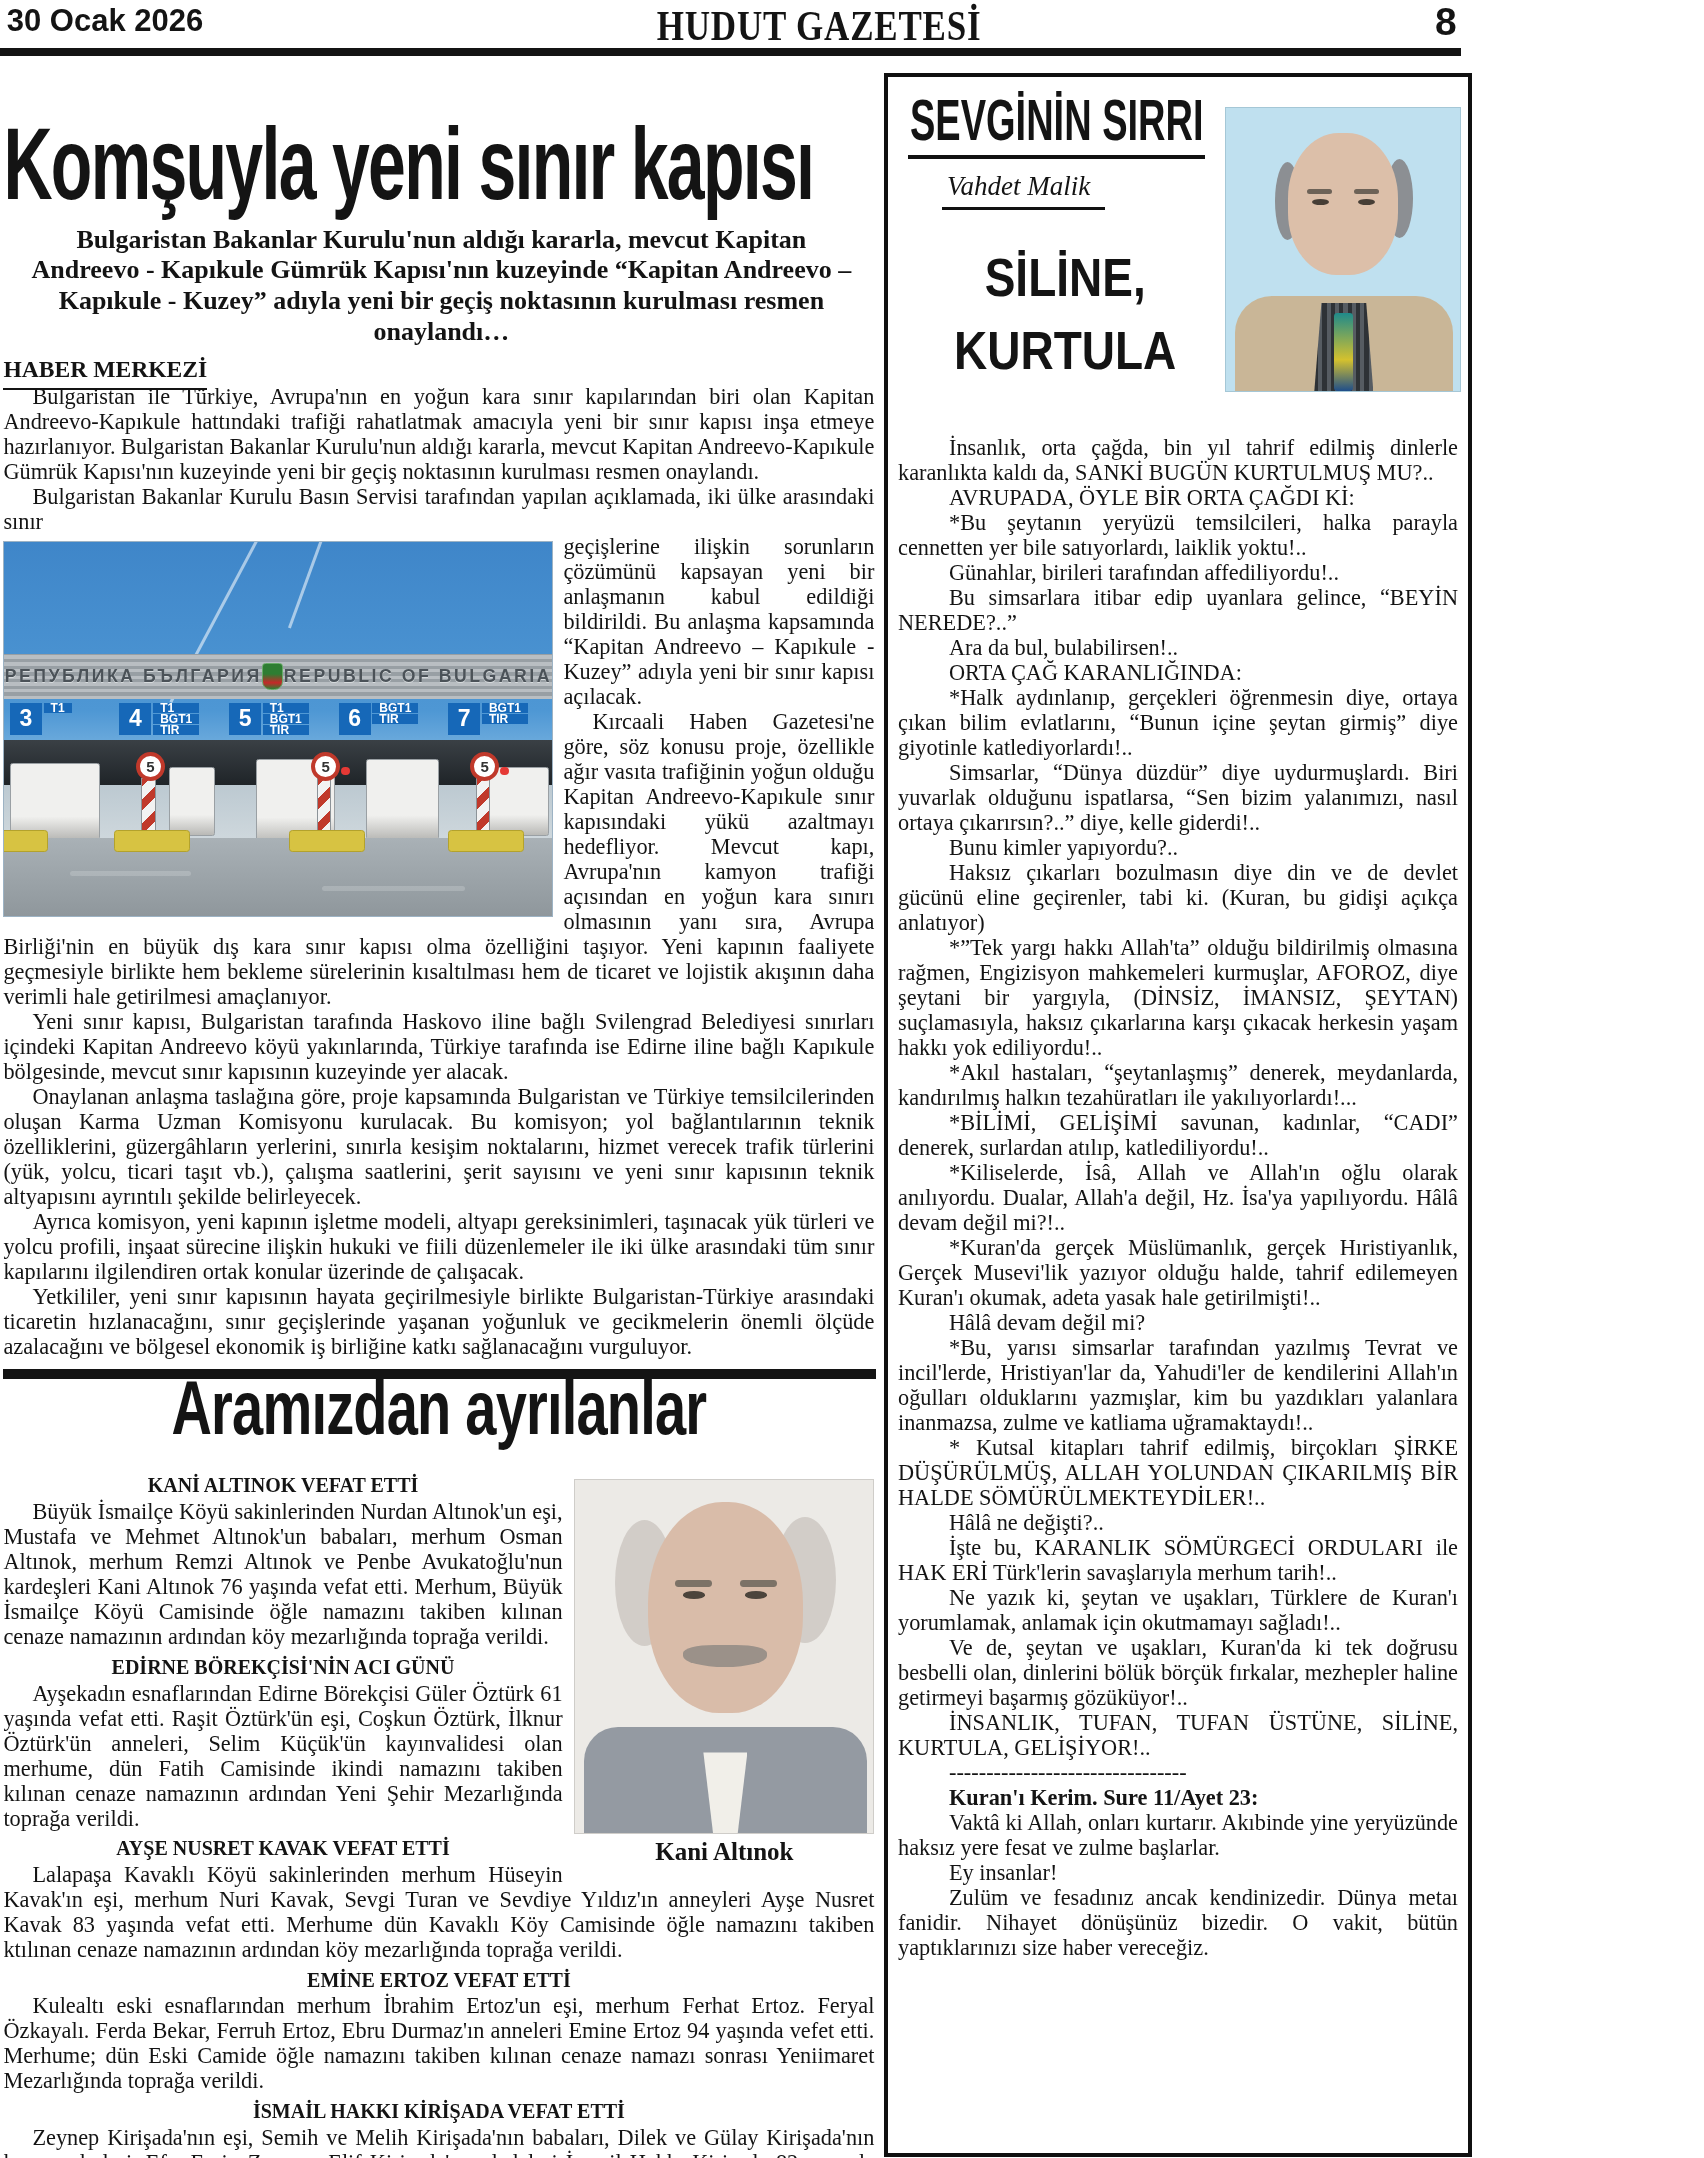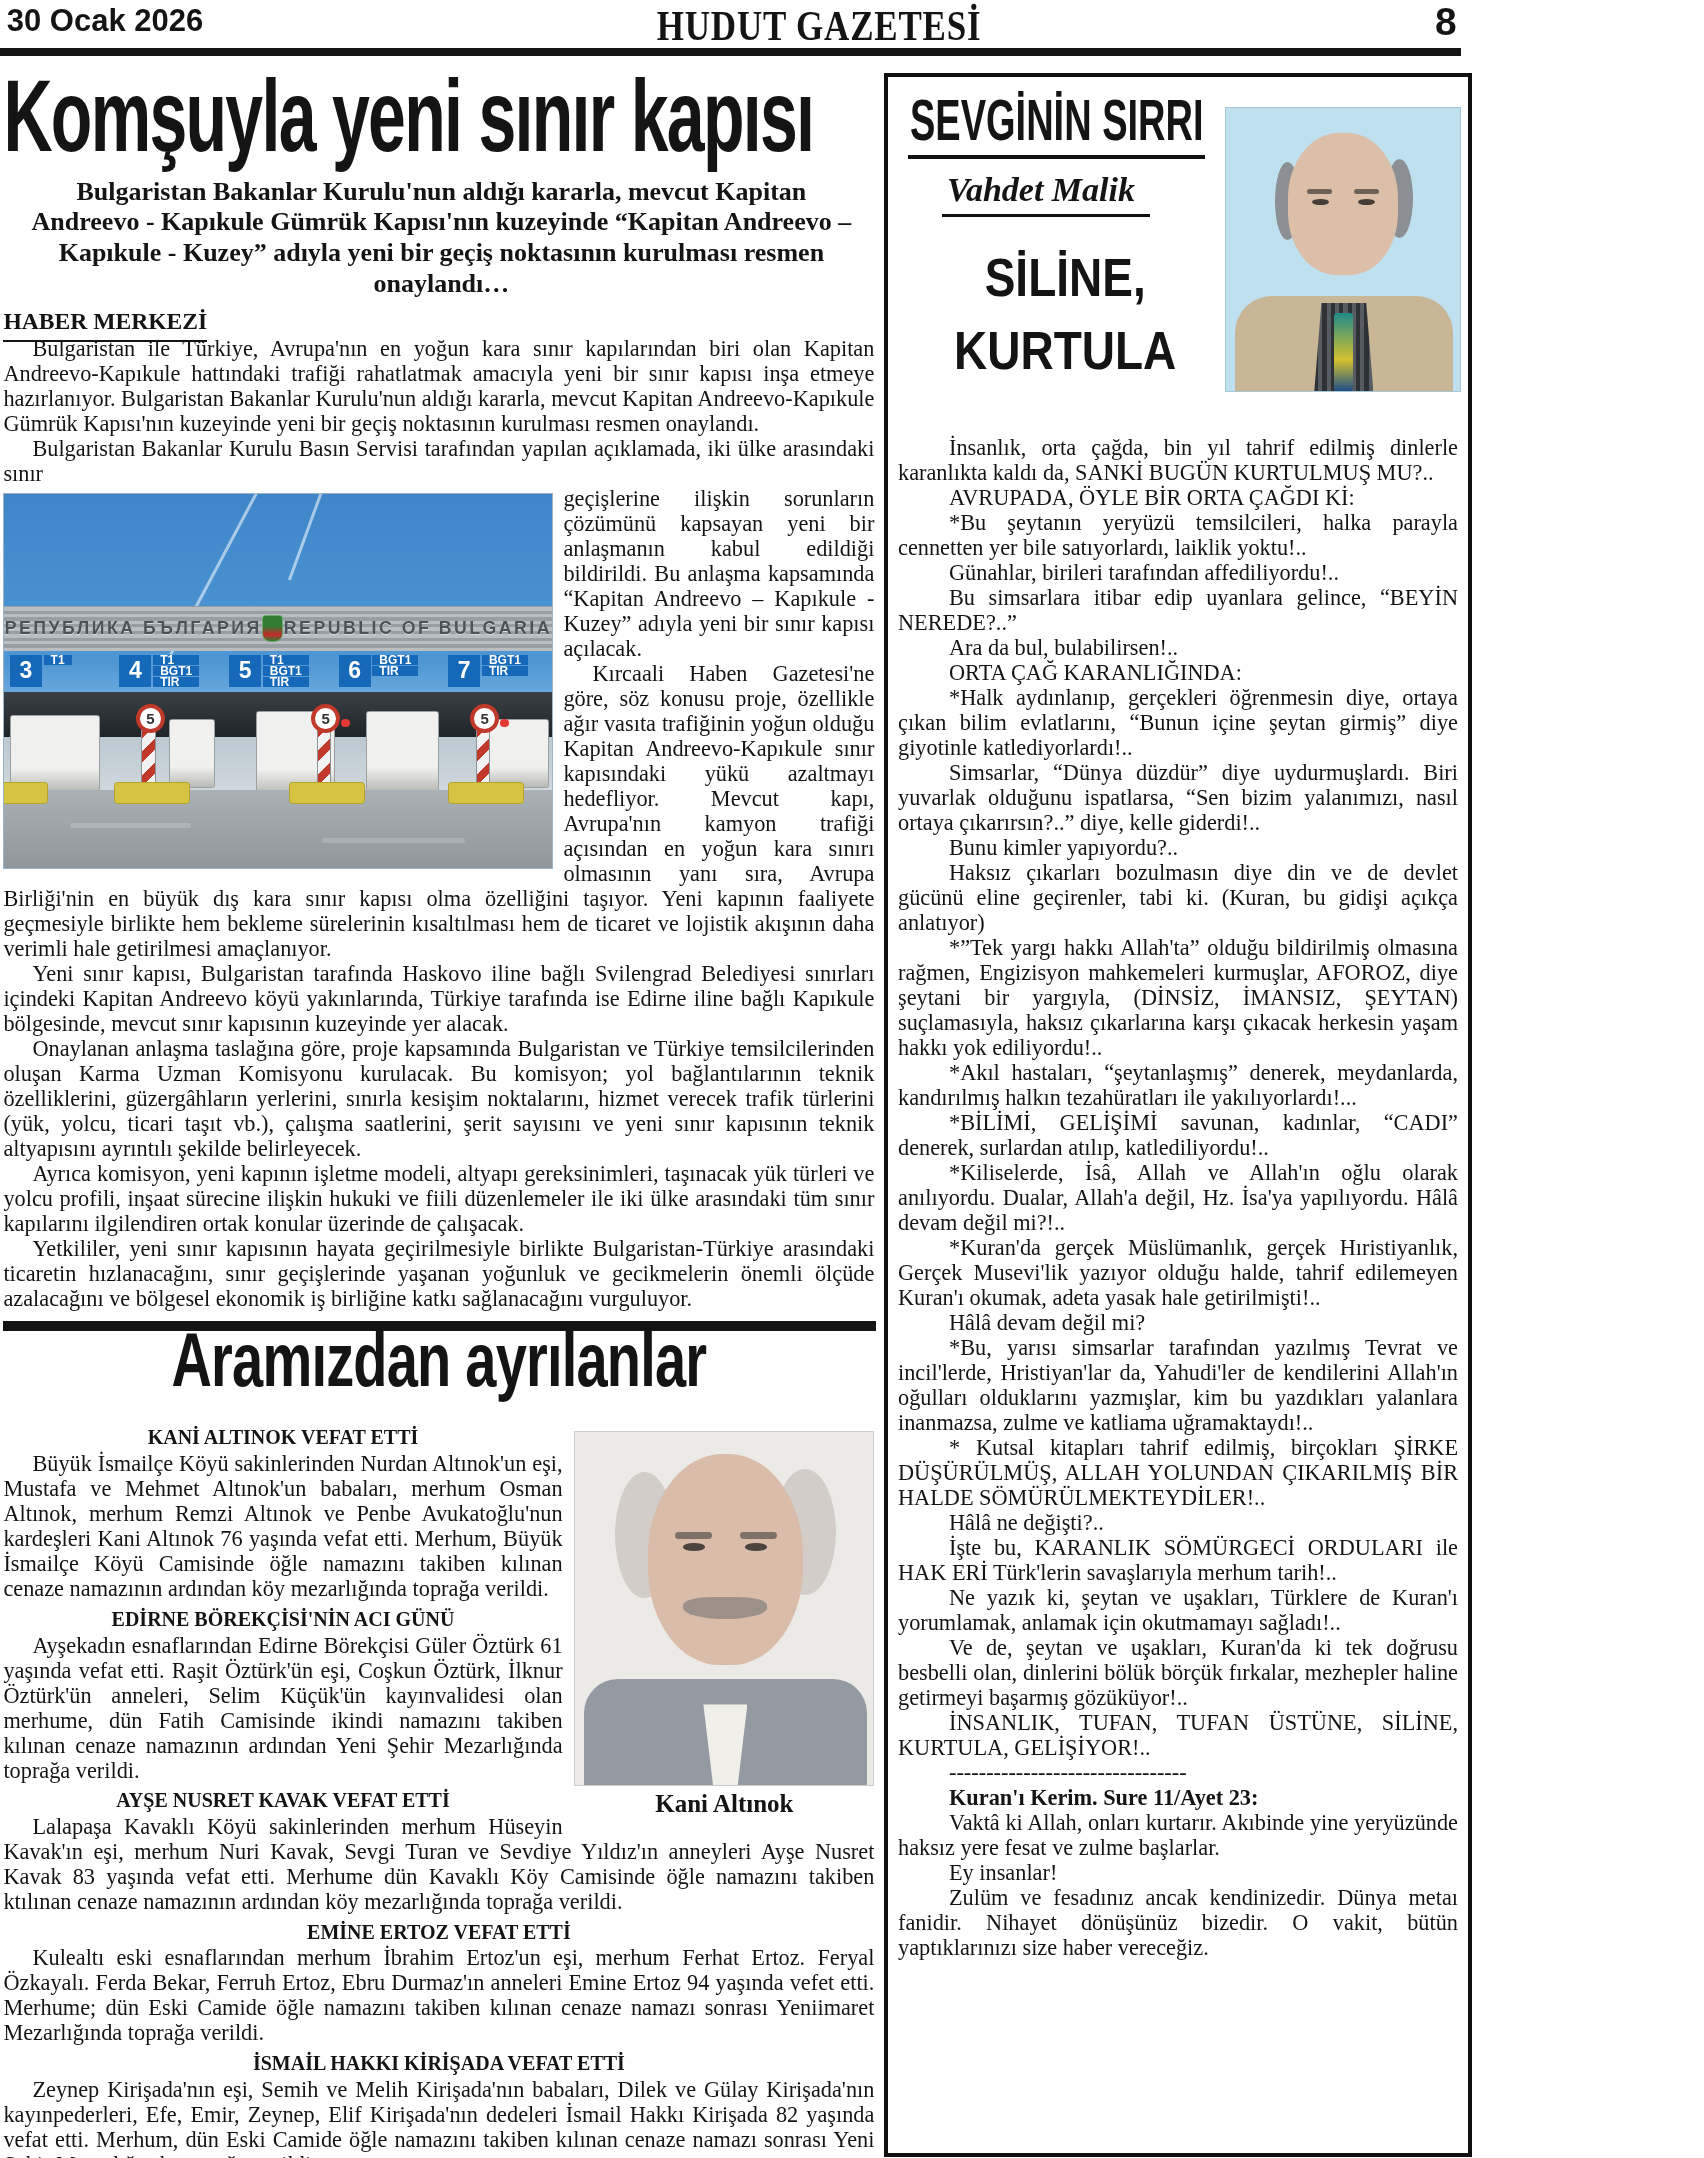--- a/index.html
+++ b/index.html
@@ -7,21 +7,21 @@
         font-family:"Liberation Serif",serif;color:#141414;}
   
   .hdr{position:absolute;left:6.7px;top:3.4px;width:1450px;display:flex;align-items:flex-start;}
   .hdr-date{font-family:"Liberation Sans",sans-serif;font-weight:bold;font-size:31px;}
   .hdr-mast{flex:1;text-align:center;font-family:"Liberation Serif",serif;font-weight:bold;
             font-size:35px;letter-spacing:0.8px;transform:scaleY(1.18);transform-origin:top center;}
   .hdr-num{font-family:"Liberation Sans",sans-serif;font-weight:bold;font-size:39px;margin-top:-3.4px;}
   .rule{position:absolute;left:0;top:48px;width:1461px;height:7.6px;background:#141414;}
   
   .leftcol{position:absolute;left:3.4px;top:59px;width:871px;}
-  .headline{height:111px;display:flex;align-items:center;overflow:visible;}
+  .headline{height:111px;display:flex;align-items:center;overflow:visible;margin-top:48px;}
   .headline span{display:inline-block;white-space:nowrap;font-family:"Liberation Sans",sans-serif;
                  font-weight:bold;font-size:68px;letter-spacing:-1.7px;
                  transform:scaleY(1.5);transform-origin:center left;}
   .lead{margin:6.7px 22px 0 27px;text-align:center;font-weight:bold;font-size:26px;line-height:1.18;}
   .byline{margin:8.4px 0 1.7px 0;font-size:23.6px;font-weight:bold;}
   .byline span{border-bottom:2.5px solid #141414;padding-bottom:6px;}
   p.body{margin:0;font-size:22.3px;line-height:25px;text-align:justify;text-indent:29px;}
   .nowrapline{text-indent:29px;}
   
   .photo-cp{float:left;width:548px;height:374px;margin:6.7px 10px 3.4px 0;position:relative;
@@ -72,21 +72,21 @@
   .k-mou{position:absolute;left:108px;top:165px;width:84px;height:22px;background:#9b9189;border-radius:40% 40% 55% 55%;}
   .k-suit{position:absolute;left:8.4px;bottom:-3.4px;width:283px;height:110px;background:#949aa2;border-radius:34px 34px 0 0;}
   .k-shirt{position:absolute;left:128px;bottom:0;width:44px;height:81px;background:#f1efe9;clip-path:polygon(0 0,100% 0,78% 100%,22% 100%);}
   .caption{text-align:center;font-weight:bold;font-size:25px;margin-top:3.4px;}
   
   .colbox{position:absolute;left:884px;top:73px;width:580px;height:2076px;border:4.2px solid #101010;background:#fff;}
   .col-title{position:absolute;left:22px;top:11.8px;}
   .col-title span{display:inline-block;white-space:nowrap;font-family:"Liberation Sans",sans-serif;
                   font-weight:bold;font-size:38px;letter-spacing:0px;transform:scaleY(1.5);transform-origin:top left;}
   .col-title-rule{position:absolute;left:20px;top:78px;width:297px;height:4.2px;background:#111;}
-  .col-author{position:absolute;left:54px;top:94px;font-style:italic;font-weight:bold;font-size:34px;
+  .col-author{position:absolute;left:54px;top:94px;font-style:italic;font-weight:normal;font-size:27px;
               border-bottom:3.4px solid #111;padding:0 15px 5px 5px;}
   .portrait{position:absolute;right:6.7px;top:30px;width:234px;height:283px;background:#bfe0ef;overflow:hidden;border:0.8px solid #a5c7d6;}
   .v-head{position:absolute;left:62px;top:25px;width:110px;height:142px;background:#dcbfa9;border-radius:46% 46% 44% 44%;}
   .v-hairL{position:absolute;left:49px;top:54px;width:25px;height:78px;background:#8c8f93;border-radius:50%;}
   .v-hairR{position:absolute;right:47px;top:51px;width:27px;height:79px;background:#8c8f93;border-radius:50%;}
   .v-brow{position:absolute;top:81px;width:25px;height:5px;background:#6d6257;border-radius:2.5px;}
   .v-eye{position:absolute;top:91px;width:17px;height:5.9px;background:#463e36;border-radius:50%;}
   .v-jack{position:absolute;left:8.4px;bottom:-5px;width:218px;height:100px;background:#c9b697;border-radius:37px 37px 0 0;}
   .v-shirt{position:absolute;left:88px;bottom:0;width:59px;height:88px;
            background:repeating-linear-gradient(90deg,#2e3236 0 4.2px,#565c62 4.2px 8.4px);clip-path:polygon(12% 0,88% 0,100% 100%,0 100%);}

